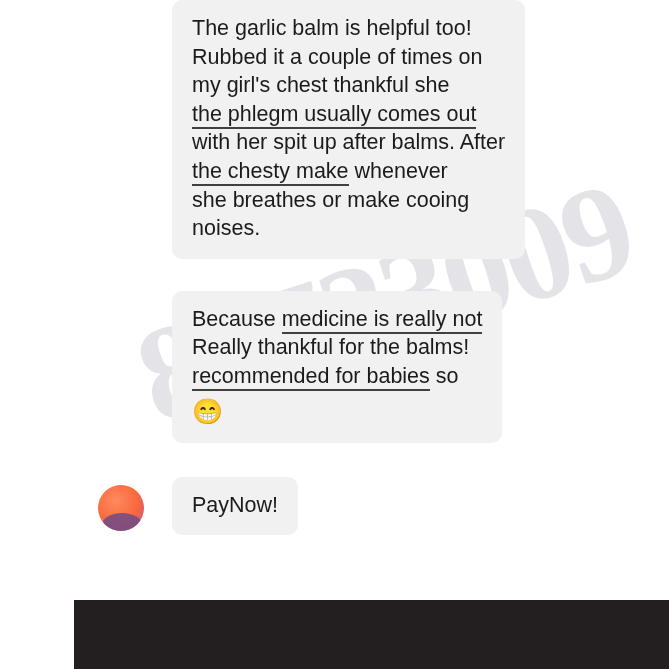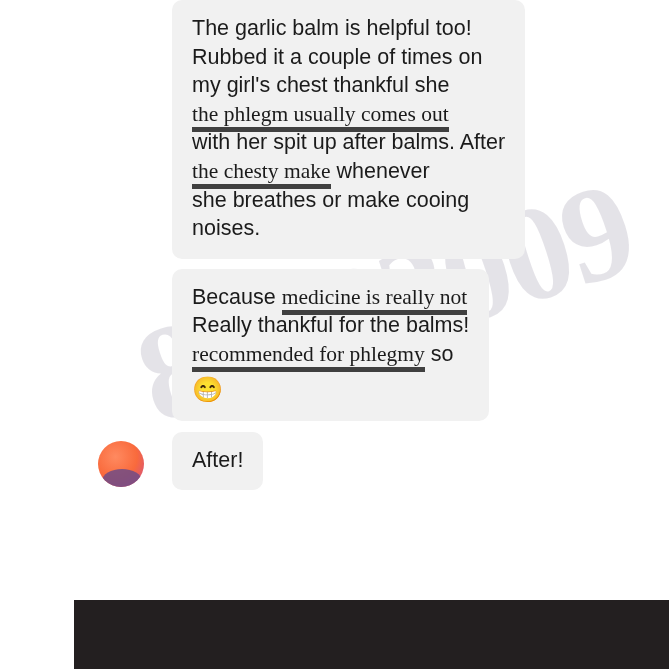--- a/index.html
+++ b/index.html
@@ -41,22 +41,22 @@
 
   .chat {
     position: absolute;
     left: 0;
     top: 0;
     width: 669px;
   }
 
   .msg-row {
     display: flex;
-    align-items: center;
-    margin-bottom: 10px;
+    align-items: flex-end;
+    margin-bottom: 32px;
     padding-left: 98px;
     padding-right: 60px;
   }
 
   .avatar-slot {
     width: 74px;
     min-width: 74px;
     display: flex;
     align-items: flex-end;
     justify-content: flex-start;
@@ -91,23 +91,22 @@
     color: #1b1b1b;
     font-size: 21.5px;
     line-height: 1.33;
     position: relative;
     max-width: 352px;
   }
   .bubble p {
     margin: 0;
   }
   .underline {
-    border-bottom: 5px solid #404040;
+    border-bottom: 2px solid #404040;
     padding-bottom: 1px;
-    font-family: Liberation Serif, serif;
   }
   .emoji {
     font-size: 25px;
     line-height: 1;
     display: inline-block;
     margin-top: 8px;
   }
 
   
   .no-avatar {
@@ -142,31 +141,31 @@
         <p><span class="underline">the chesty make</span> whenever</p>
         <p>she breathes or make cooing</p>
         <p>noises.</p>
       </div>
     </div>
 
     <div class="msg-row no-avatar">
       <div class="bubble">
         <p>Because <span class="underline">medicine is really not</span></p>
         <p>Really thankful for the balms!</p>
-        <p><span class="underline">recommended for phlegmy</span> so</p>
+        <p><span class="underline">recommended for babies</span> so</p>
         <span class="emoji">😁</span>
       </div>
     </div>
 
     <div class="msg-row">
       <div class="avatar-slot">
         <div class="avatar"></div>
       </div>
       <div class="bubble">
-        <p>After!</p>
+        <p>PayNow!</p>
       </div>
     </div>
 
   </div>
 
   <div class="black-bar"></div>
 
 </div>
 
 </body></html>

